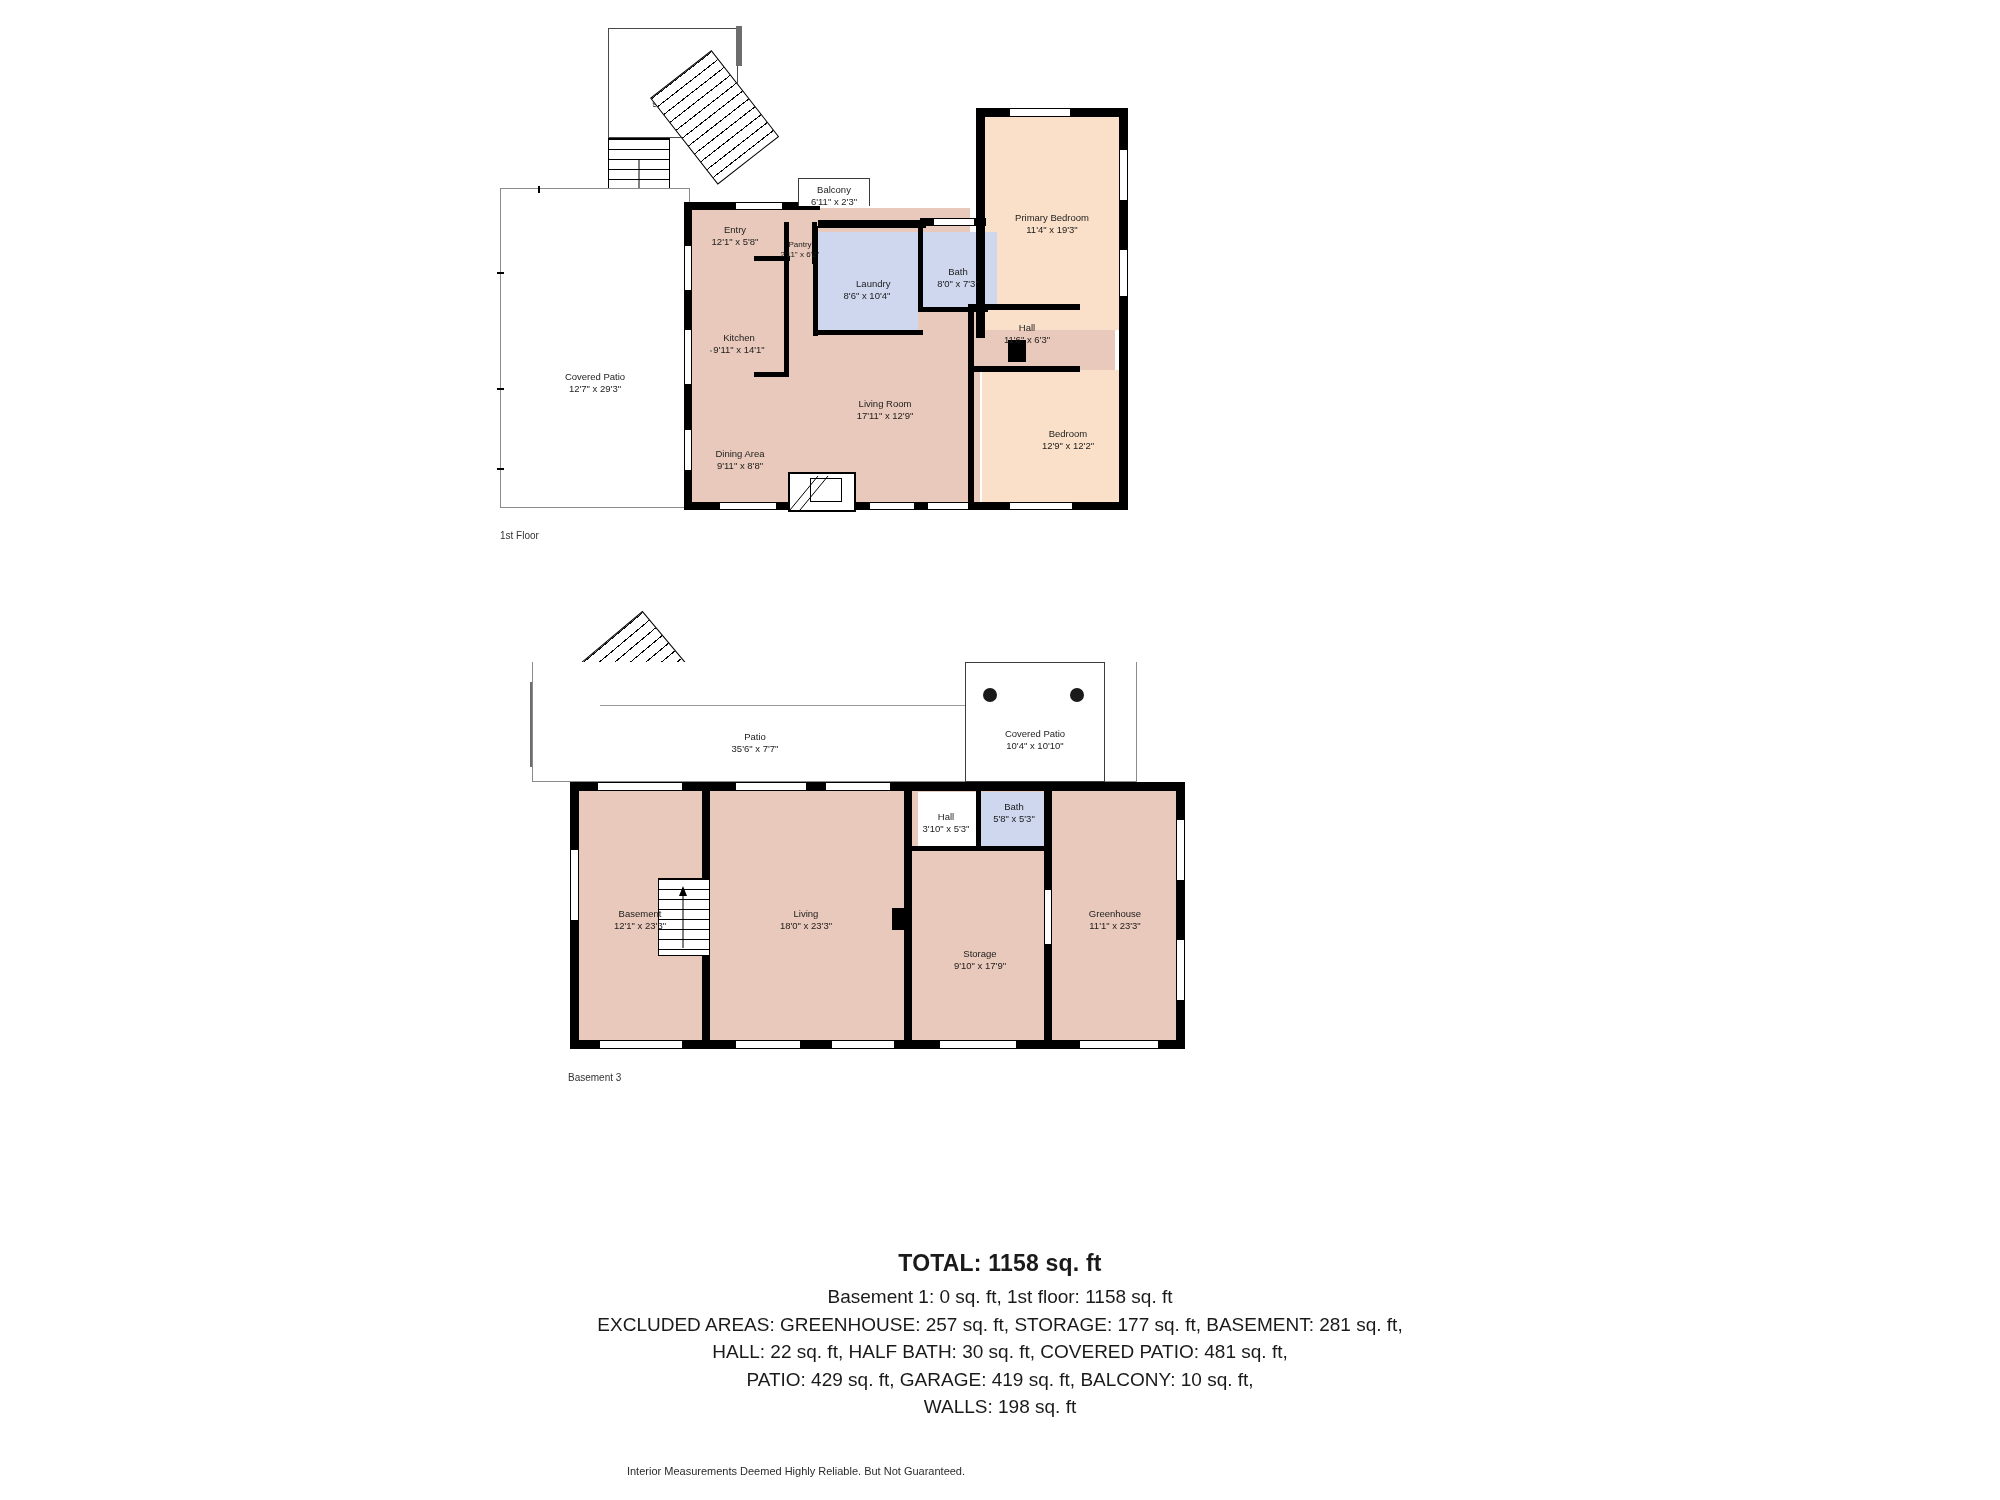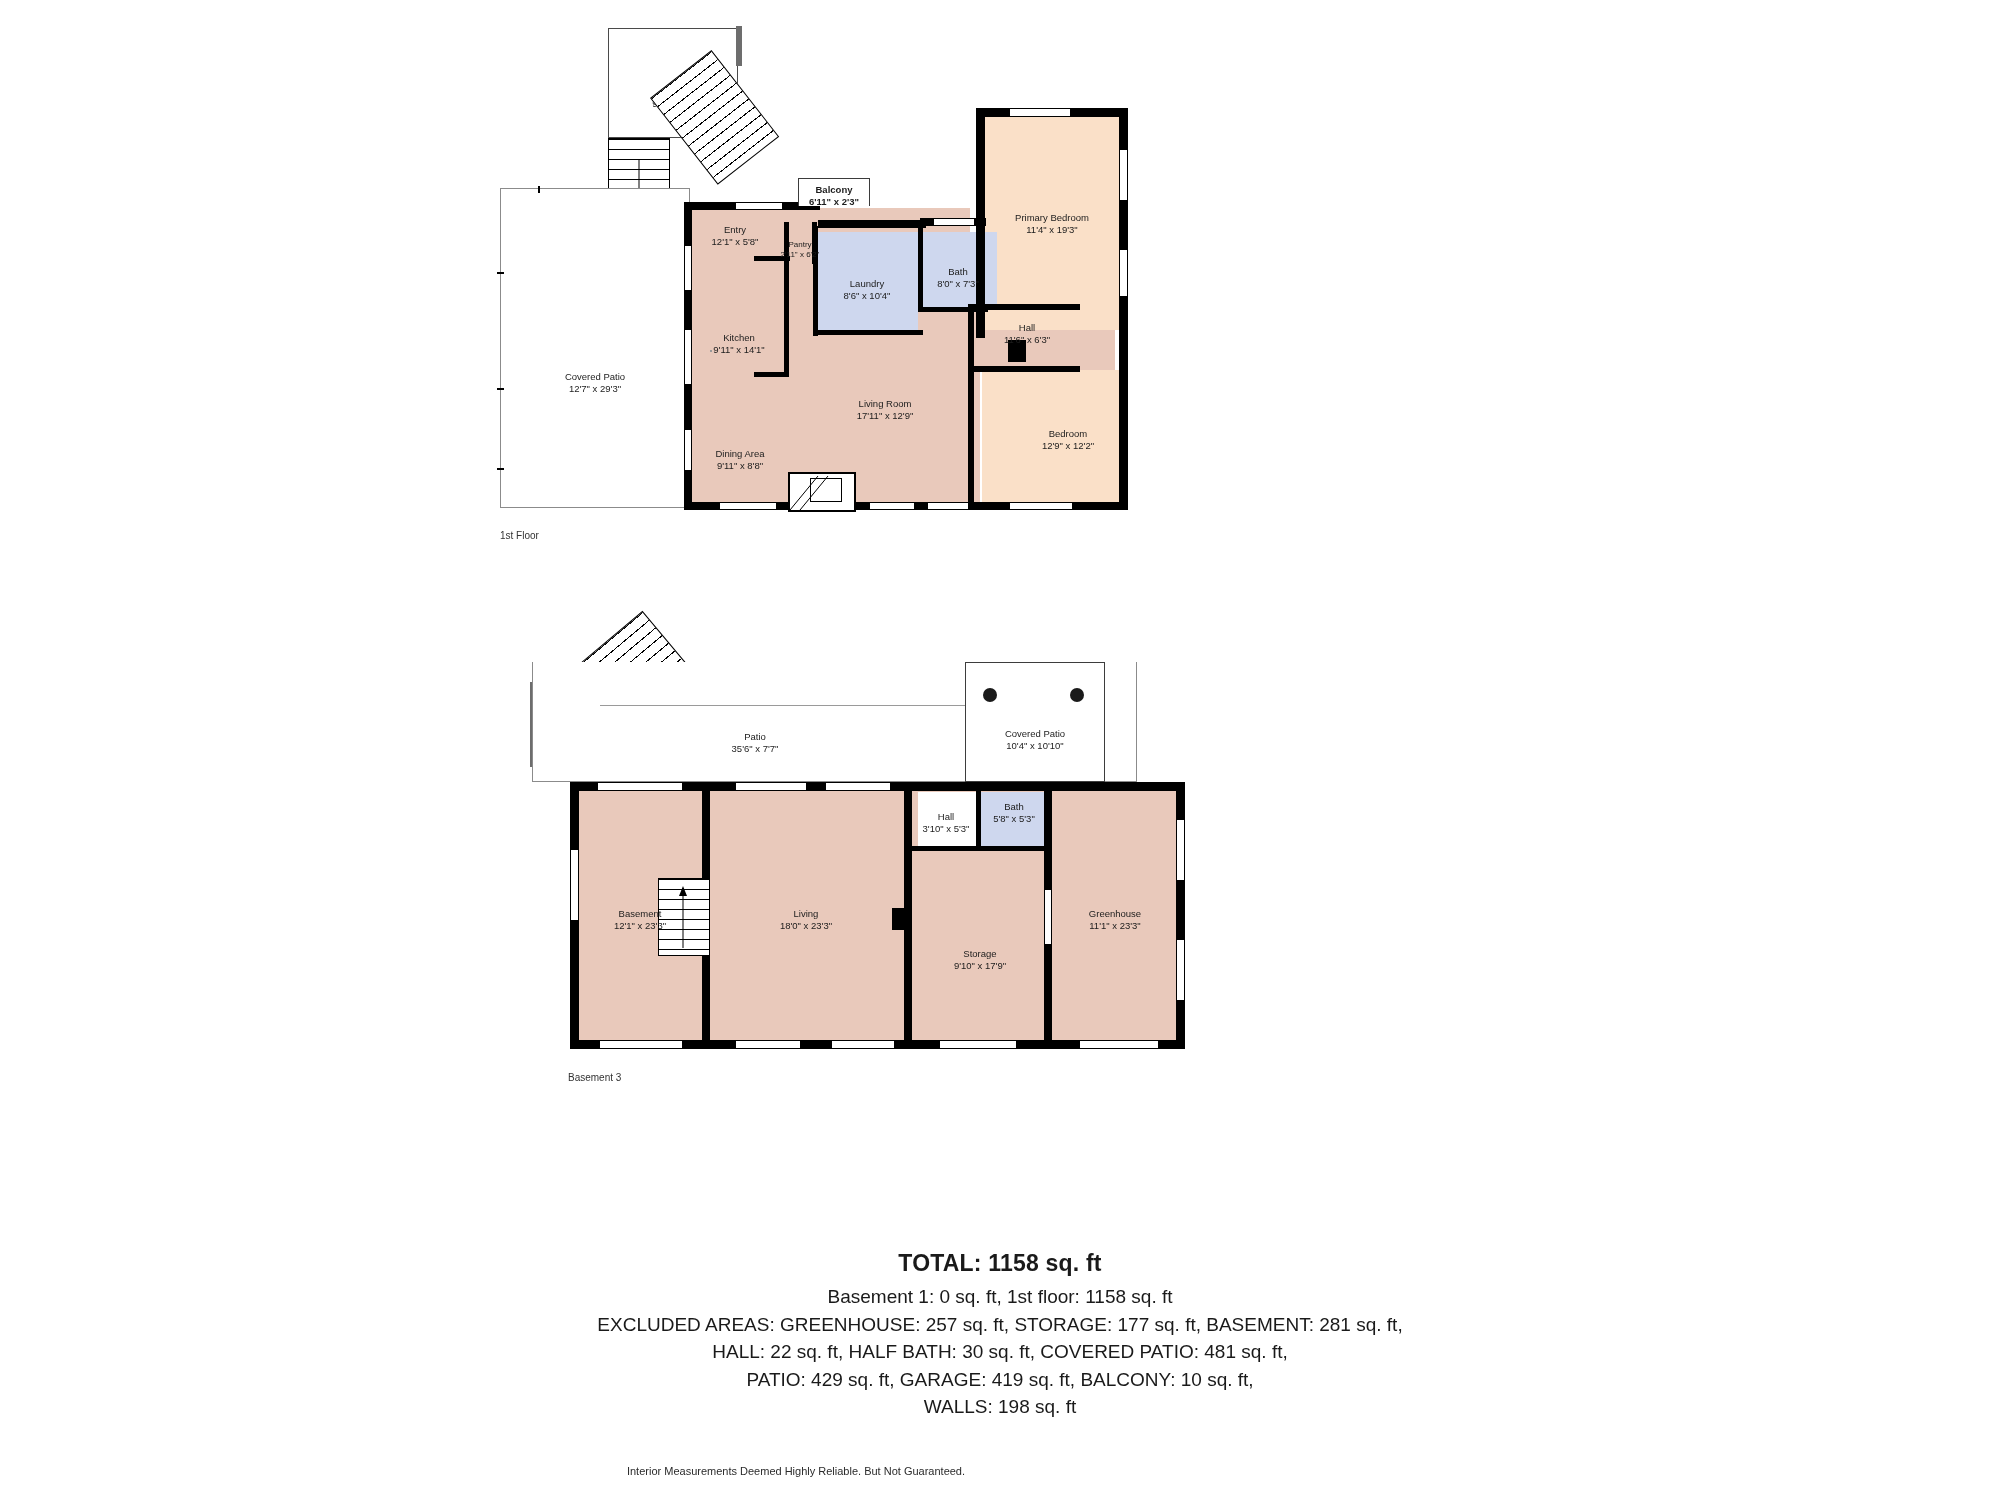--- a/index.html
+++ b/index.html
@@ -177,21 +177,21 @@
     <div class="room fill-peach" style="left:442px; top:360px; width:140px; height:138px;"></div>
 
     <div class="room fill-blue" style="left:278px; top:222px; width:100px; height:100px;"></div>
     <div class="room fill-blue" style="left:382px; top:222px; width:75px; height:78px;"></div>
 
     <div class="wall" style="left:150px; top:192px; width:130px; height:8px;"></div>
     <div class="wall" style="left:278px; top:210px; width:108px; height:8px;"></div>
     <div class="wall" style="left:380px; top:208px; width:66px; height:8px;"></div>
 
     <div class="room fill-white" style="left:258px; top:168px; width:72px; height:28px; border:1.5px solid #3b3b3b; border-bottom:none;"></div>
-    <div class="label" style="left:294px; top:186px;font-weight:bold;">
+    <div class="label" style="left:294px; top:186px;">
       <span class="nm">Balcony</span>
       <span class="dm">6'11" x 2'3"</span>
     </div>
 
     <div class="wall" style="left:436px; top:98px; width:152px; height:9px;"></div>
     <div class="wall" style="left:436px; top:98px; width:9px; height:230px;"></div>
     <div class="wall" style="left:579px; top:98px; width:9px; height:402px;"></div>
     <div class="door-gap" style="left:470px; top:98px; width:60px; height:9px;"></div>
     <div class="door-gap-v" style="left:579px; top:140px; width:9px; height:50px;"></div>
     <div class="door-gap-v" style="left:579px; top:240px; width:9px; height:46px;"></div>
@@ -236,21 +236,21 @@
     <div class="hairline" style="left:170px; top:340px; width:2px; height:2px;"></div>
 
     <div class="label" style="left:195px; top:226px;">
       <span class="nm">Entry</span>
       <span class="dm">12'1" x 5'8"</span>
     </div>
     <div class="label" style="left:260px; top:240px; font-size:8px;">
       <span class="nm">Pantry</span>
       <span class="dm">2'11" x 6'2"</span>
     </div>
-    <div class="label" style="left:327px; top:280px;">
+    <div class="label" style="left:327px; top:280px;text-align:right;">
       <span class="nm">Laundry</span>
       <span class="dm">8'6" x 10'4"</span>
     </div>
     <div class="label" style="left:418px; top:268px;">
       <span class="nm">Bath</span>
       <span class="dm">8'0" x 7'3"</span>
     </div>
     <div class="label" style="left:512px; top:214px;">
       <span class="nm">Primary Bedroom</span>
       <span class="dm">11'4" x 19'3"</span>

